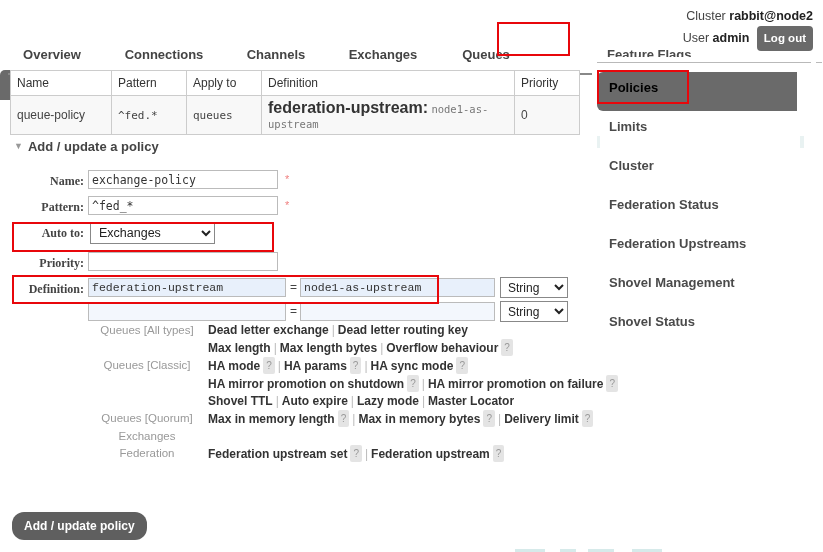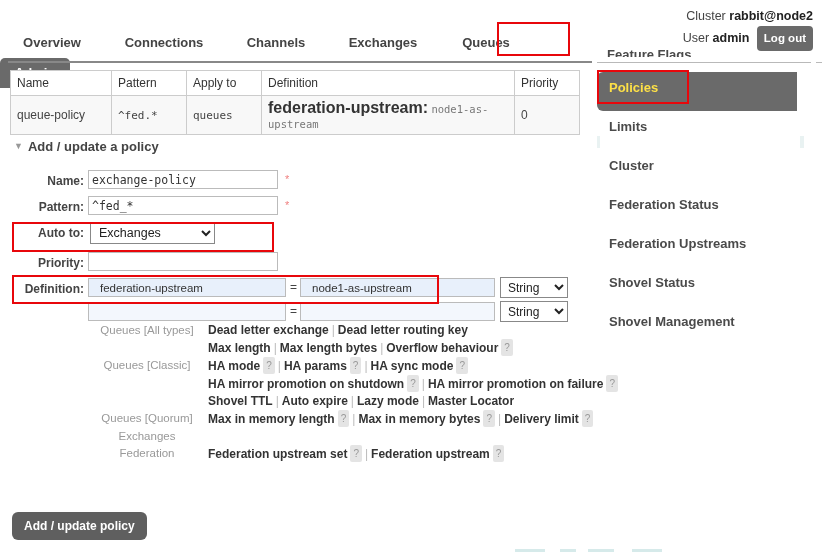--- a/index.html
+++ b/index.html
@@ -9,21 +9,21 @@
     position:relative;
   }
   
   #header{position:absolute;left:0;top:0;width:823px;height:58px;}
   #user-box{position:absolute;right:10px;top:6px;text-align:right;
     font-size:12.5px;color:#444;line-height:20px;}
   #user-box .strong{font-weight:bold;color:#222;}
   #logout-btn{display:inline-block;background:#6a6a6a;color:#fff;
     border-radius:4px;padding:2px 7px 3px;font-size:11.5px;font-weight:bold;
     margin-left:4px;vertical-align:middle;cursor:pointer;}
-  #tabs{position:absolute;left:0;top:28px;width:600px;height:36px;text-decoration:underline;}
+  #tabs{position:absolute;left:0;top:40px;width:600px;height:36px;text-decoration:underline;}
   #tabs ul{list-style:none;margin:0;padding:0;height:32px;position:relative;}
   #tabs li{float:left;padding:7px 0 8px;margin:0 0 0 0;font-size:13px;
     font-weight:bold;color:#444;cursor:pointer;text-align:center;}
   #tabs li.sel{background:#6a6a6a;color:#fff;border-radius:5px 5px 0 0;}
   #tabs:after{content:"";position:absolute;left:8px;top:33px;width:584px;
     height:2px;background:#888;}
   .tab-overview{width:104px;}
   .tab-connections{width:120px;}
   .tab-channels{width:104px;}
   .tab-exchanges{width:110px;}
@@ -58,34 +58,34 @@
   
   #section-head{position:absolute;left:14px;top:139px;font-size:13px;
      font-weight:bold;color:#444;cursor:pointer;}
   #section-head .caret{display:inline-block;color:#999;margin-right:5px;
      font-size:9px;vertical-align:2px;}
 
   
   #form{position:absolute;left:0;top:170px;width:600px;}
   .frow{position:relative;height:26px;}
   .flabel{position:absolute;right:0;width:80px;text-align:right;
-     font-size:12px;font-weight:bold;color:#444;line-height:22px;}
+     font-size:12px;font-weight:bold;color:#444;line-height:22px;font-family:Liberation Serif, serif;}
   .flabel-wrap{position:absolute;left:0;width:84px;}
   .finput{position:absolute;left:88px;width:190px;height:19px;
      border:1px solid #bbb;background:#fff;
      font-family:"DejaVu Sans Mono","Liberation Mono",monospace;
      font-size:11.5px;color:#333;padding:1px 3px;box-sizing:border-box;}
   .req{position:absolute;left:285px;top:3px;color:#f08080;font-size:11px;}
   .fselect{position:absolute;left:90px;top:0px;width:125px;height:22px;
      border:1px solid #888;background:#fff;font-size:12.5px;color:#222;
      padding:1px 4px;box-sizing:border-box;
      font-family:"Liberation Sans",sans-serif;}
   .def-input{position:absolute;height:19px;border:1px solid #bbb;
-     background:#e8f0fb;font-family:Liberation Sans, sans-serif;
-     font-size:11.5px;color:#333;padding:1px 11px;box-sizing:border-box;}
+     background:#e8f0fb;font-family:Liberation Mono, monospace;
+     font-size:11.5px;color:#333;padding:1px 3px;box-sizing:border-box;}
   .def-k{left:88px;width:198px;}
   .def-eq{position:absolute;left:290px;top:2px;font-size:12px;color:#444;}
   .def-v{left:300px;width:195px;}
   .def-type{position:absolute;left:500px;top:-1px;width:68px;height:21px;
      border:1px solid #888;background:#fff;font-size:12px;color:#222;
      padding:0 3px;box-sizing:border-box;}
   .def-input.blank{background:#f3f7fd;}
 
   
   #helpers{position:absolute;left:0;top:322px;width:620px;font-size:12px;}
@@ -95,38 +95,38 @@
   .hlinks{margin-left:208px;line-height:17px;color:#333;font-weight:bold;
      font-size:12px;}
   .hlinks a{color:#333;text-decoration:none;cursor:pointer;}
   .sep{color:#bbb;font-weight:normal;margin:0 3px;}
   .qmark{display:inline-block;background:#e4e4e4;color:#999;font-weight:normal;
      font-size:10px;padding:0px 3px;border-radius:2px;margin-left:3px;
      vertical-align:1px;cursor:pointer;}
 
   
   #submit-btn{position:absolute;left:12px;top:512px;background:#5f5f5f;
-     color:#fff;border:none;border-radius:6px;padding:7px 12px;
+     color:#fff;border:none;border-radius:12px;padding:7px 12px;
      font-size:12px;font-weight:bold;cursor:pointer;
      font-family:"Liberation Sans",sans-serif;}
 
   
   #sidebar{position:absolute;left:597px;top:40px;width:226px;}
   .sb-cut{position:absolute;left:10px;top:8px;font-size:13px;font-weight:bold;
      color:#4a4a4a;overflow:hidden;height:9px;line-height:13px;}
   .sb-rule{position:absolute;left:0px;top:22px;width:214px;height:1px;
      background:#b9b9b9;}
   .sb-dash{position:absolute;left:219px;top:22px;width:6px;height:1px;
      background:#b9b9b9;}
   #sb-list{position:absolute;left:0;top:32px;width:226px;}
   .sb-item{position:relative;height:39px;}
   .sb-item .lbl{position:absolute;left:12px;top:8px;font-size:13px;
      font-weight:bold;color:#4a4a4a;cursor:pointer;}
   .sb-item.active{background:#6a6a6a;border-radius:6px 0 0 6px;width:200px;}
-  .sb-item.active .lbl{color:#fde047;}
+  .sb-item.active .lbl{color:#000000;}
   .sb-edge-l{position:absolute;left:0;top:96px;width:3px;height:12px;
      background:#e9f2f2;}
   .sb-edge-r{position:absolute;left:203px;top:96px;width:4px;height:12px;
      background:#e9f2f2;}
   
   .artifact{position:absolute;bottom:0;height:3px;background:#d6eaea;}
 </style>
 </head>
 <body>
 
@@ -292,24 +292,24 @@
       <div class="sb-item">
         <span class="lbl">Cluster</span>
       </div>
       <div class="sb-item">
         <span class="lbl">Federation Status</span>
       </div>
       <div class="sb-item">
         <span class="lbl">Federation Upstreams</span>
       </div>
       <div class="sb-item">
+        <span class="lbl">Shovel Management</span>
+      </div>
+      <div class="sb-item">
         <span class="lbl">Shovel Status</span>
-      </div>
-      <div class="sb-item">
-        <span class="lbl">Shovel Management</span>
       </div>
     </div>
 </div>
 
 <div class="hl" id="hl-admin"></div>
 <div class="hl" id="hl-policies"></div>
 <div class="hl" id="hl-applyto"></div>
 <div class="hl" id="hl-definition"></div>
 
 <div class="artifact" style="left:515px;width:30px;"></div>

